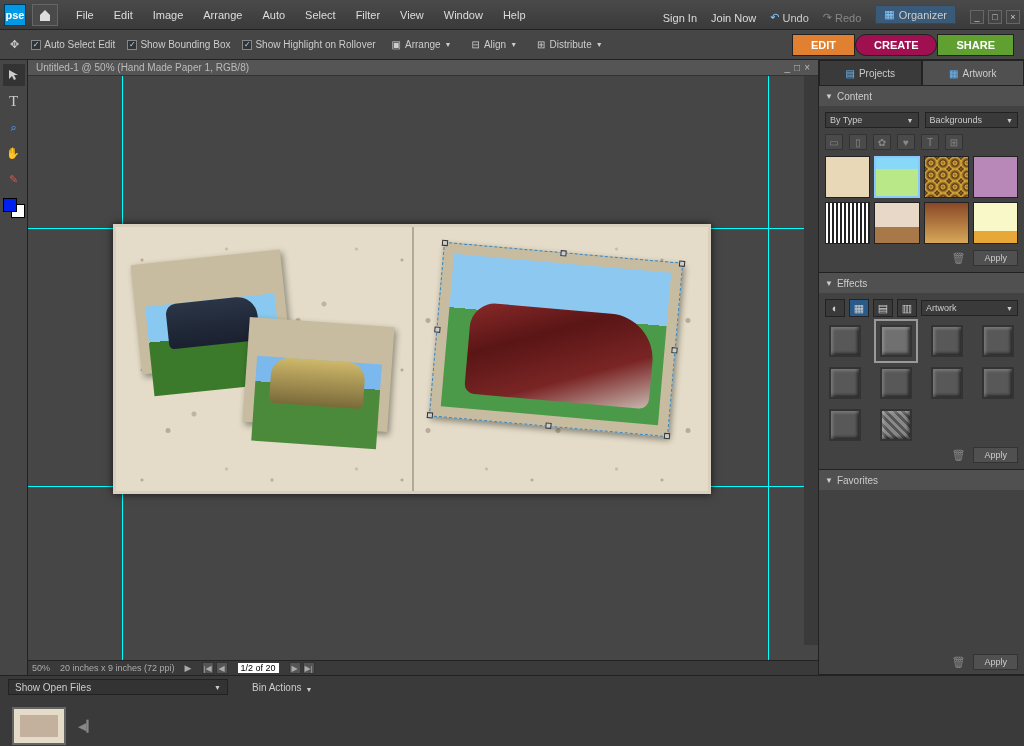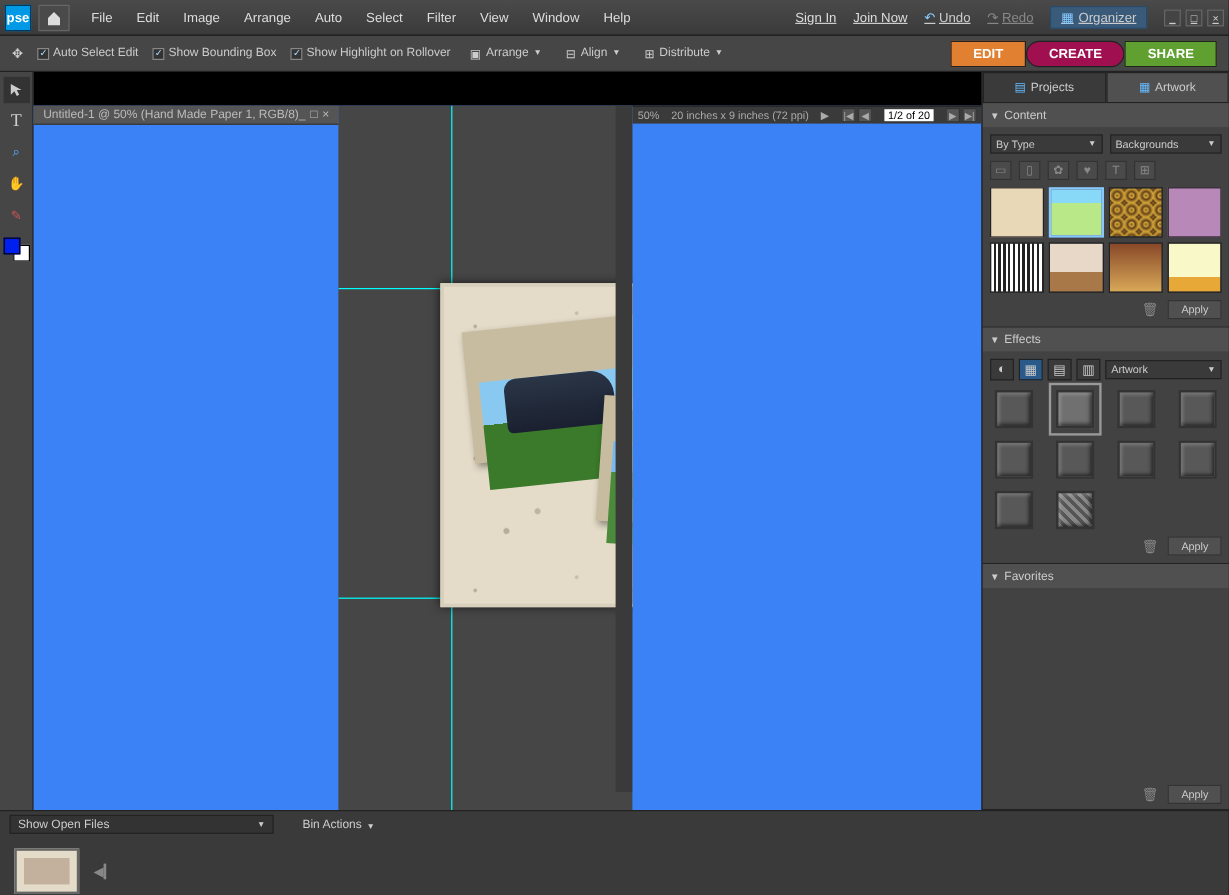--- a/index.html
+++ b/index.html
@@ -3,21 +3,21 @@
 <meta charset="utf-8">
 <style>
 * { margin: 0; padding: 0; box-sizing: border-box; font-family: Tahoma, Arial, sans-serif; }
 body { width: 1024px; height: 746px; background: #000; overflow: hidden; color: #ccc; font-size: 11px; }
 
 .topbar { height: 30px; background: linear-gradient(#4a4a4a, #3a3a3a); display: flex; align-items: center; padding: 0 4px; border-bottom: 1px solid #222; }
 .logo { width: 22px; height: 22px; background: #0099e5; color: #fff; font-size: 11px; display: flex; align-items: center; justify-content: center; border: 1px solid #003a5c; margin-right: 6px; font-weight: bold; }
 .home-btn { width: 26px; height: 22px; background: #4a4a4a; border: 1px solid #666; display: flex; align-items: center; justify-content: center; margin-right: 12px; cursor: pointer; }
 .menu { display: flex; gap: 8px; }
 .menu-item { padding: 3px 6px; cursor: pointer; color: #ddd; }
-.topbar-right { margin-left: auto; display: flex; align-items: center; gap: 14px; text-decoration: underline; }
+.topbar-right { margin-left: auto; display: flex; align-items: flex-end; gap: 14px; }
 .link { color: #ddd; cursor: pointer; }
 .undo-redo { display: flex; align-items: center; gap: 3px; }
 .organizer-btn { background: #3a5a7a; padding: 2px 8px; border: 1px solid #2a4a6a; cursor: pointer; display: flex; align-items: center; gap: 4px; }
 .win-controls { display: flex; gap: 4px; }
 .win-btn { width: 14px; height: 14px; border: 1px solid #666; background: #444; font-size: 9px; display:flex; align-items:center; justify-content:center; cursor: pointer; }
 
 .optbar { height: 30px; background: #464646; display: flex; align-items: center; padding: 0 10px; gap: 12px; border-bottom: 1px solid #222; }
 .opt-left { display: flex; align-items: center; gap: 12px; }
 .chk { display: flex; align-items: center; gap: 3px; font-size: 10px; }
 .chk-box { width: 10px; height: 10px; background: #333; border: 1px solid #888; display:flex; align-items:center; justify-content:center; font-size: 8px; color: #adf; }
@@ -30,21 +30,21 @@
 .share-btn { background: #60a030; color: #fff; }
 
 .main { display: flex; height: 615px; }
 .toolcol { width: 28px; background: #464646; padding: 4px 2px; display: flex; flex-direction: column; gap: 4px; align-items: center; border-right: 1px solid #222; }
 .tool { width: 22px; height: 22px; display: flex; align-items: center; justify-content: center; cursor: pointer; color: #ccc; }
 .tool.sel { background: #333; }
 .color-swatch { width: 22px; height: 20px; position: relative; margin-top: 4px; }
 .fg { width: 14px; height: 14px; background: #0020f0; border: 1px solid #000; position: absolute; top: 0; left: 0; }
 .bg { width: 14px; height: 14px; background: #fff; border: 1px solid #000; position: absolute; bottom: 0; right: 0; }
 
-.docarea { flex: 1; background: #3b82f6; display: flex; flex-direction: row; margin-top: 28px; }
+.docarea { flex: 1; background: #4d7c0f; display: flex; flex-direction: column; }
 .doctab { height: 16px; background: #555; color: #bbb; font-size: 10px; padding: 1px 8px; display: flex; align-items: center; border-bottom: 1px solid #333; }
 .doctab-right { margin-left: auto; display: flex; gap: 4px; }
 .canvas-wrap { flex: 1; background: #464646; position: relative; overflow: hidden; }
 .guide-h { position: absolute; left: 0; right: 0; height: 1px; background: #0ff; }
 .guide-v { position: absolute; top: 0; bottom: 0; width: 1px; background: #0ff; }
 .book { position: absolute; background: #e4dcc8; box-shadow: 0 0 8px rgba(0,0,0,0.7); border: 3px solid #d8d0bc; }
 .book::before { content: ""; position: absolute; left: 50%; top: 0; bottom: 0; width: 2px; background: linear-gradient(to right, rgba(0,0,0,0.15), rgba(0,0,0,0.3), rgba(0,0,0,0.15)); }
 .paper-tex { position: absolute; inset: 0; background-image: radial-gradient(circle at 20% 30%, rgba(80,60,40,0.3) 1px, transparent 2px), radial-gradient(circle at 60% 70%, rgba(80,60,40,0.25) 2px, transparent 3px), radial-gradient(circle at 85% 20%, rgba(80,60,40,0.2) 1px, transparent 2px), radial-gradient(circle at 40% 85%, rgba(80,60,40,0.3) 2px, transparent 3px); background-size: 130px 110px; }
 .photo { position: absolute; padding: 10px; background: #c8bca0; box-shadow: 2px 3px 6px rgba(0,0,0,0.4); }
 .photo-img { width: 100%; height: 100%; }

